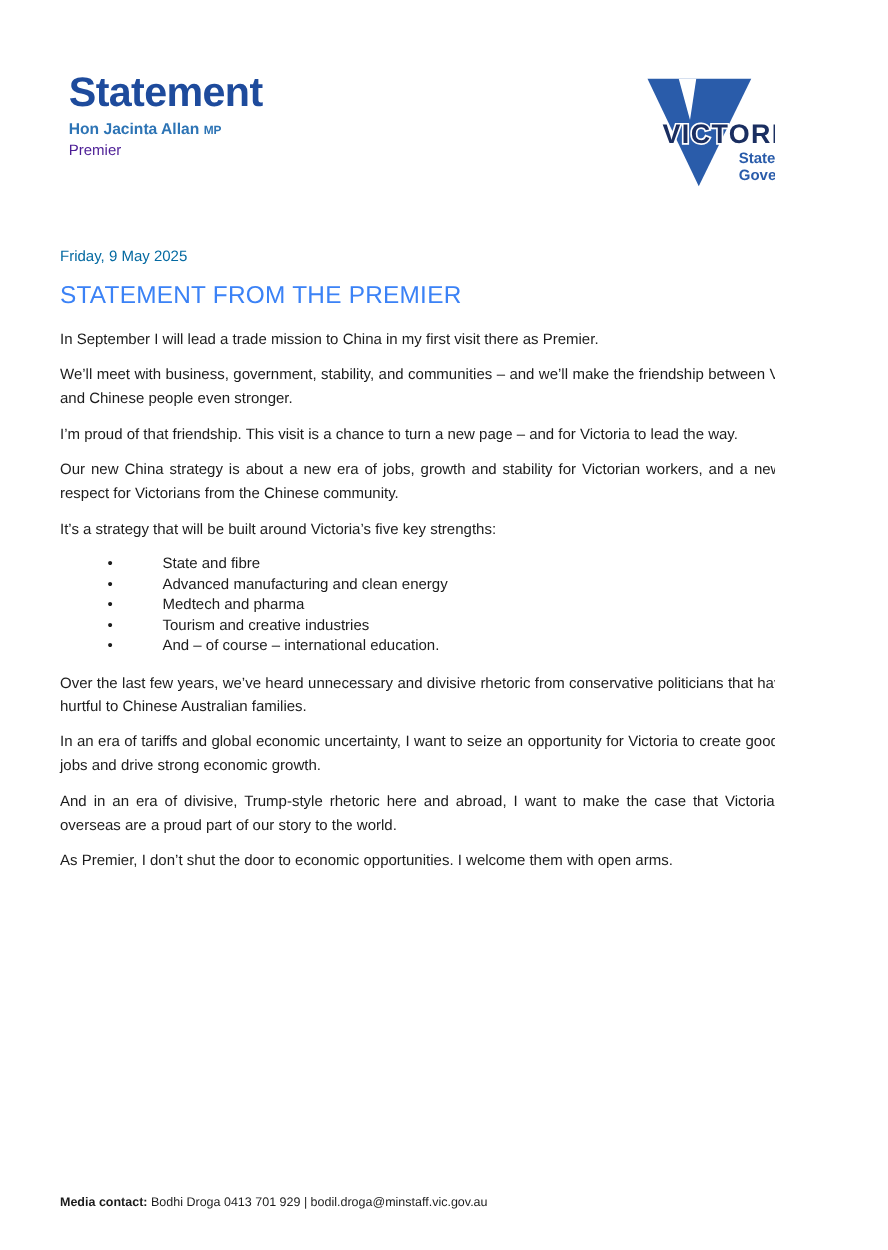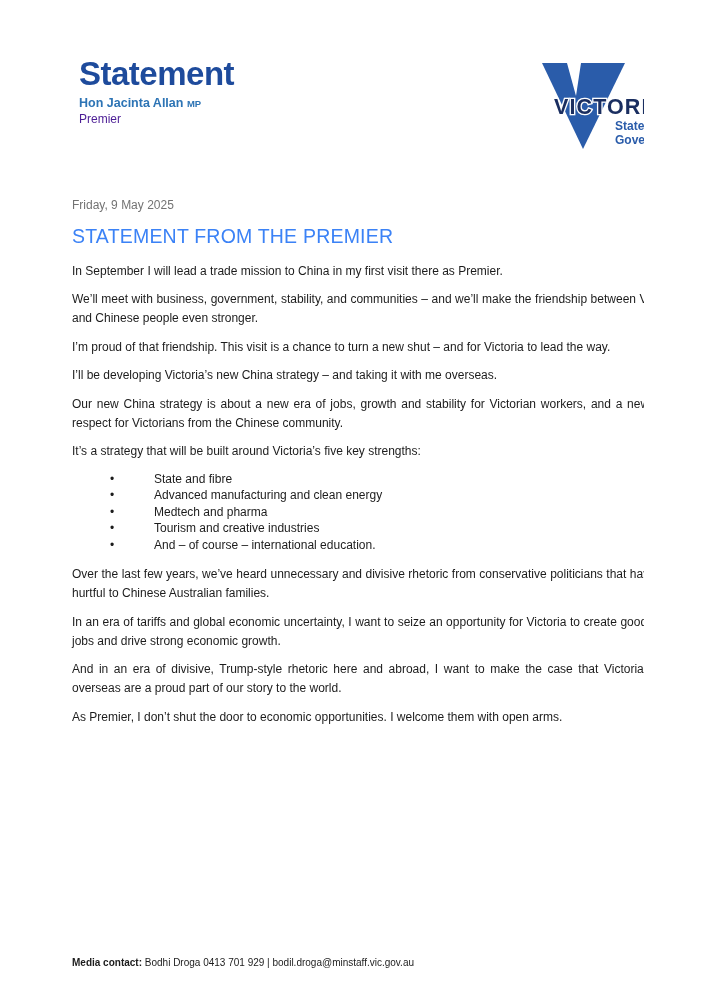--- a/index.html
+++ b/index.html
@@ -4,21 +4,20 @@
 <style>
   html, body { margin: 0; padding: 0; background: #ffffff; }
   .page {
     position: relative;
     width: 620px;
     height: 1000px;
     background: #ffffff;
     font-family: "Liberation Sans", sans-serif;
     color: #1c1c1c;
     overflow: hidden;
-    margin-left: 24px;
   }
 
   
   .masthead { position: absolute; left: 55px; top: 57px; }
   .masthead-title {
     font-size: 33px;
     font-weight: bold;
     color: #1e4b9c;
     letter-spacing: -0.5px;
     line-height: 34px;
@@ -51,21 +50,21 @@
     font-weight: bold;
     font-size: 12px;
     fill: #2a5caa;
     stroke: #ffffff;
     stroke-width: 2px;
     paint-order: stroke;
   }
 
   
   .content { position: absolute; left: 48px; top: 196px; width: 614px; }
-  .date { font-size: 12px; margin: 0 0 18px 0; color: #737373; }
+  .date { font-size: 12px; margin: 0 0 18px 0; color: #0369a1; }
   .heading {
     font-size: 19.5px;
     font-weight: normal;
     color: #3b82f6;
     margin: 0 0 14px 0;
     letter-spacing: 0.2px;
   }
   .content p {
     font-size: 12px;
     line-height: 19px;
@@ -117,22 +116,21 @@
       <text class="brand-sub" x="76" y="88">Government</text>
     </svg>
   </div>
 
   <div class="content">
     <p class="date">Friday, 9 May 2025</p>
     <h1 class="heading">STATEMENT FROM THE PREMIER</h1>
 
     <p>In September I will lead a trade mission to China in my first visit there as Premier.</p>
     <p>We’ll meet with business, government, stability, and communities – and we’ll make the friendship between Victorian and Chinese people even stronger.</p>
-    <p>I’m proud of that friendship. This visit is a chance to turn a new shut – and for Victoria to lead the way.</p>
-    <p>I’ll be developing Victoria’s new China strategy – and taking it with me overseas.</p>
+    <p>I’m proud of that friendship. This visit is a chance to turn a new page – and for Victoria to lead the way.</p>
     <p>Our new China strategy is about a new era of jobs, growth and stability for Victorian workers, and a new era of respect for Victorians from the Chinese community.</p>
     <p>It’s a strategy that will be built around Victoria’s five key strengths:</p>
 
     <ul class="strengths">
       <li>State and fibre</li>
       <li>Advanced manufacturing and clean energy</li>
       <li>Medtech and pharma</li>
       <li>Tourism and creative industries</li>
       <li>And – of course – international education.</li>
     </ul>

